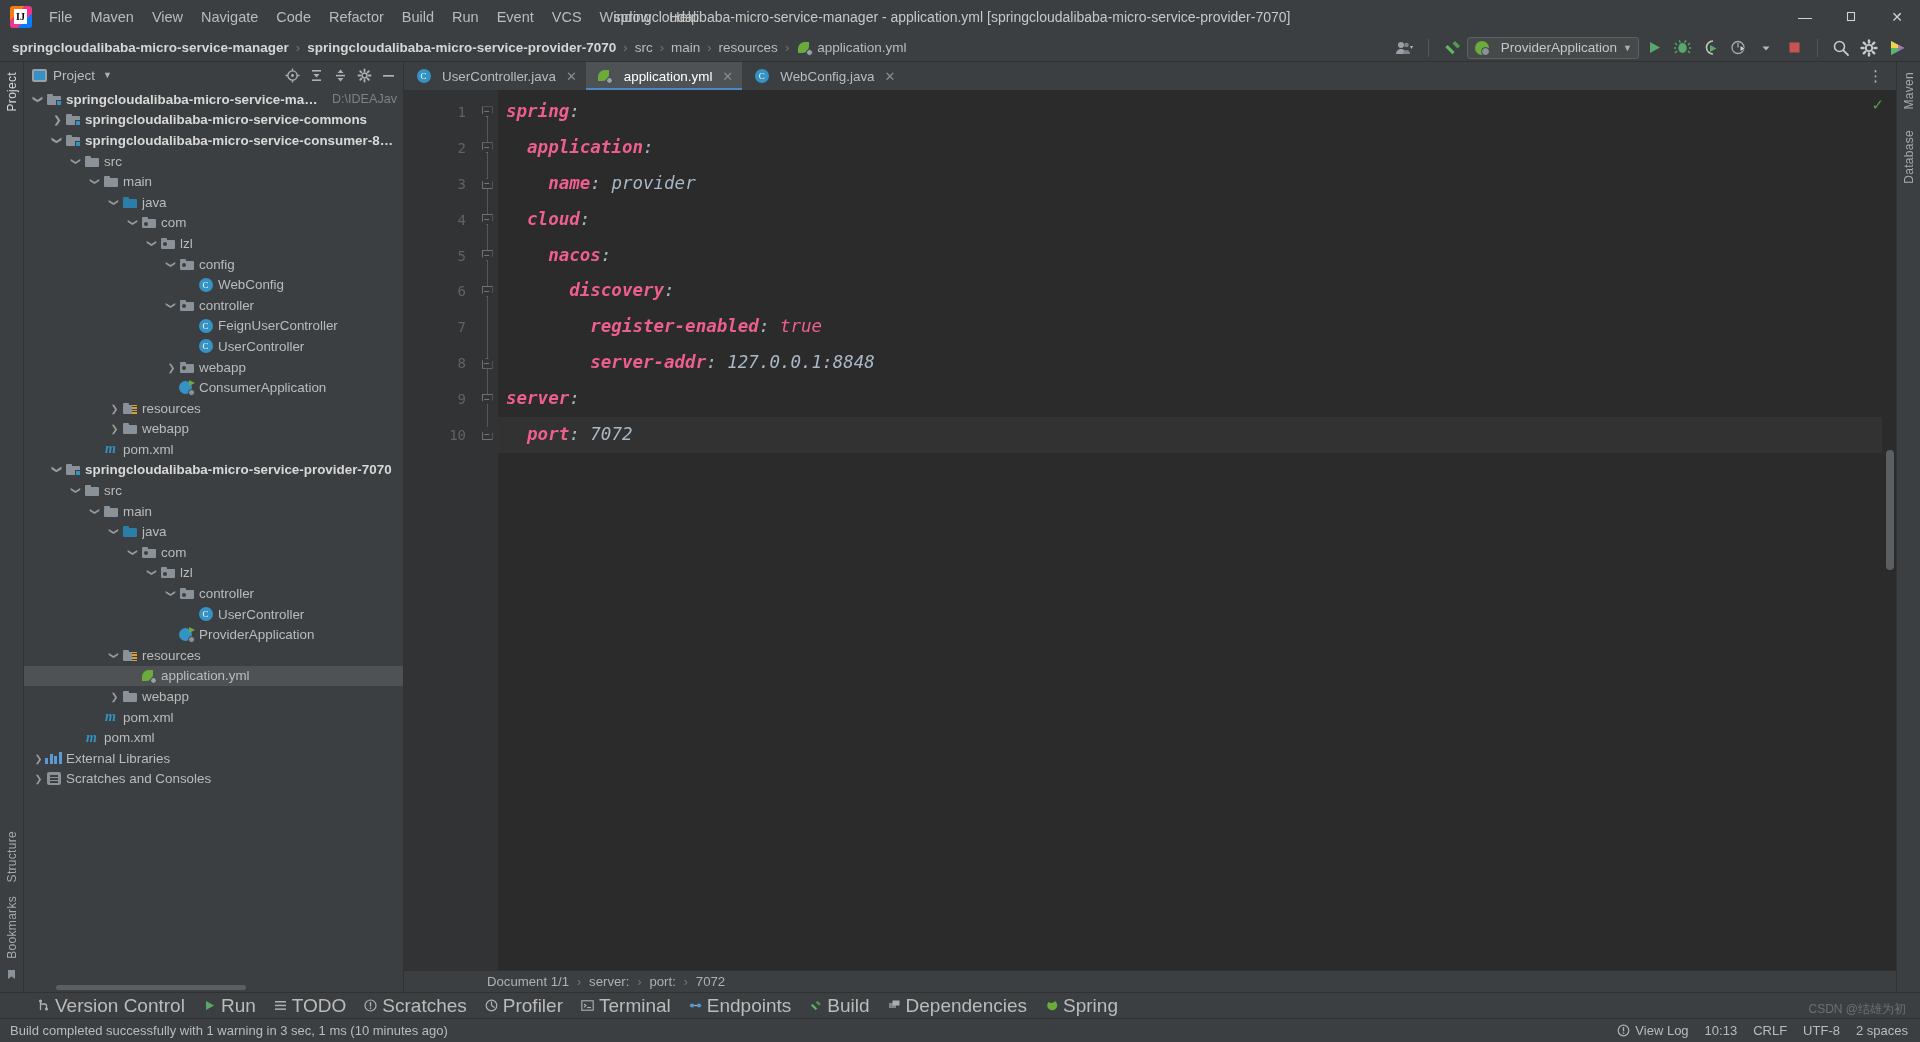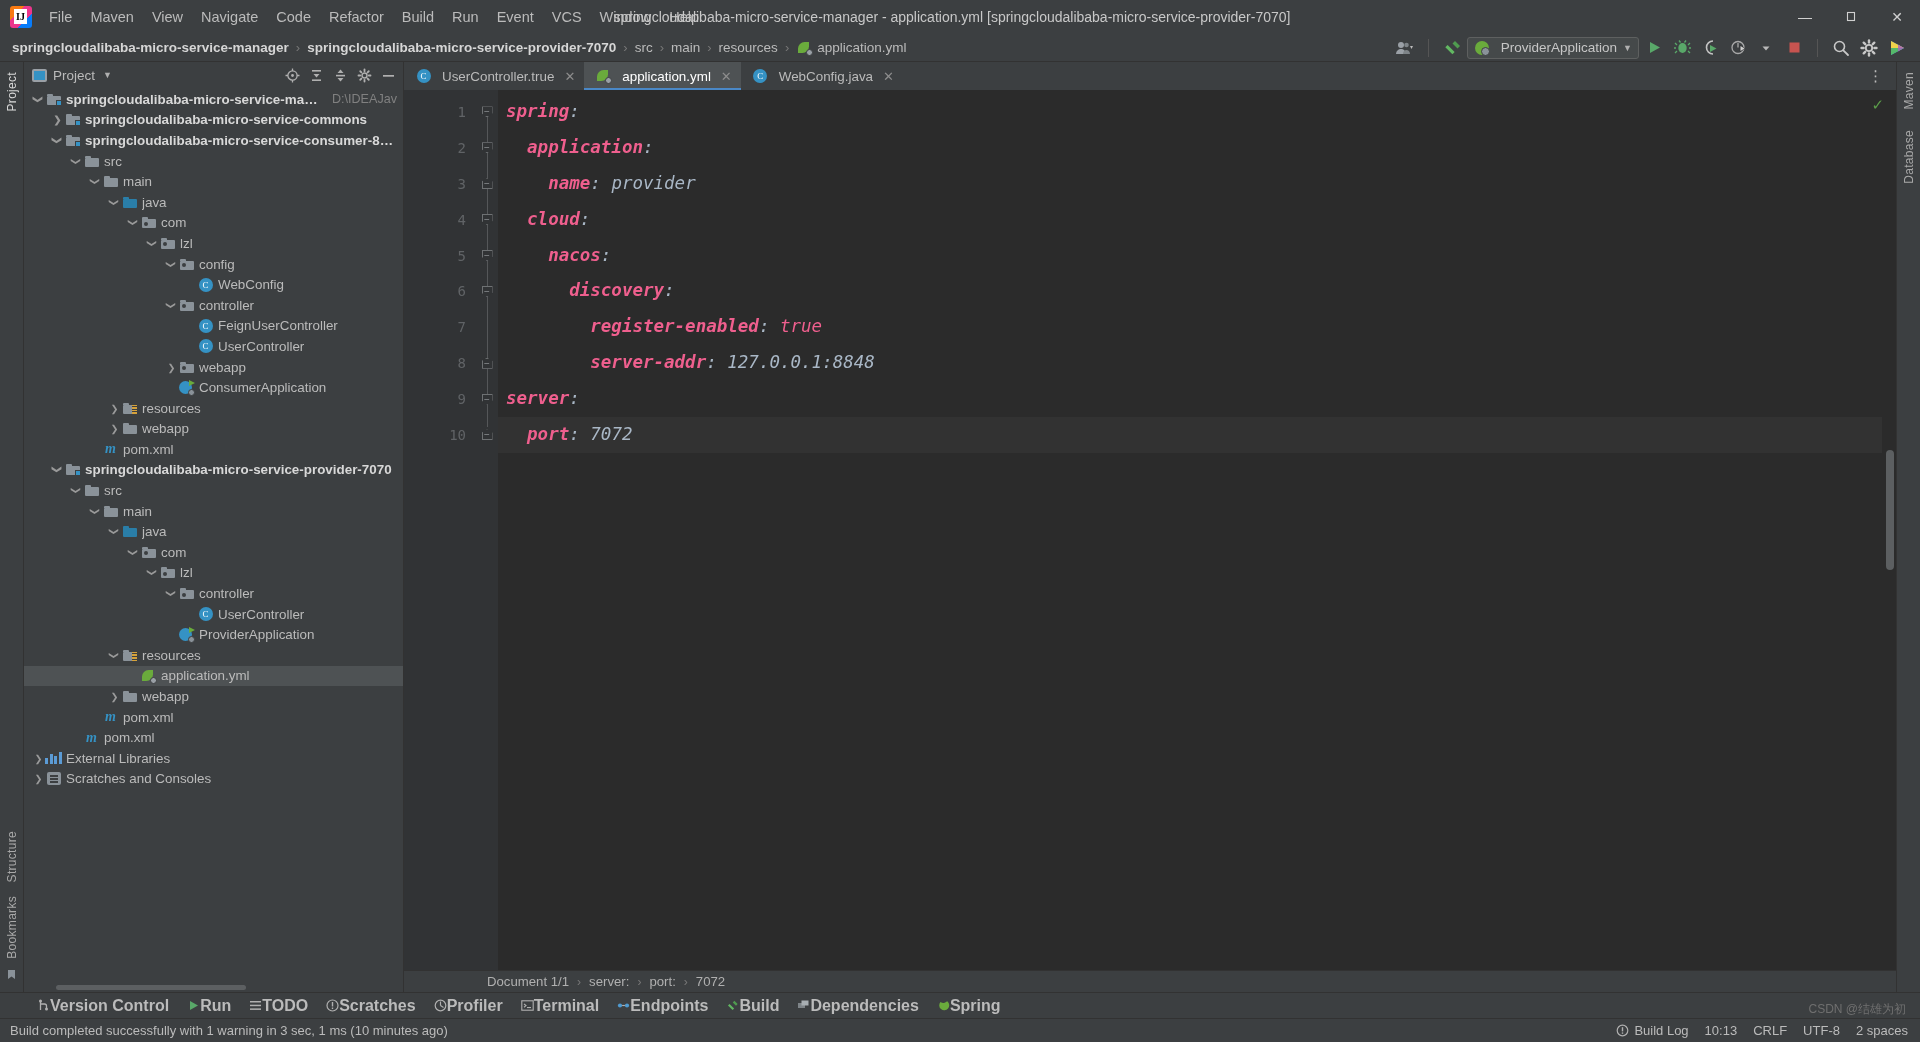--- a/index.html
+++ b/index.html
@@ -192,21 +192,21 @@
     font-size:13.2px; color:#b0b0b0; flex:0 0 22px; border-top:1px solid #323232;
   }
   .bc{ padding:0 3px; }
   .bc-sep{ color:#777; padding:0 5px; font-size:12px; }
 
   
   .toolbar-bottom{
     height:26px; background:#3c3f41; display:flex; align-items:center; gap:0;
     border-top:1px solid #323232; flex:0 0 26px; padding-left:28px;
   }
-  .twbtn{ display:flex; align-items:center; padding:3px 9px; font-size:16px; color:#bbbbbb;font-weight:bold; }
+  .twbtn{ display:flex; align-items:center; gap:5px; padding:3px 9px; font-size:19px; color:#bbbbbb; }
   .tw-right{ margin-left:auto; display:flex; align-items:center; padding-right:10px; gap:6px; }
 
   
   .statusbar{
     height:24px; background:#3c3f41; display:flex; align-items:center; font-size:13px;
     color:#bbbbbb; padding-left:10px; flex:0 0 24px; border-top:1px solid #323232; position:relative;
   }
   .status-right{ margin-left:auto; display:flex; align-items:center; gap:16px; padding-right:12px; }
   .watermark{ color:#6f6f6f; font-size:12px; }
 
@@ -774,21 +774,21 @@
         <div class="thumb"></div>
       </div>
     </div>
 
     <div class="editor">
       <div class="tabs">
         <div class="tab">
           <span class="ic">
               <span class="cls">C</span>
             </span>
-          <span>UserController.true</span>
+          <span>UserController.java</span>
           <span class="x">✕</span>
         </div>
         <div class="tab active">
           <span class="ic">
             <span class="ymlico">
                 <span class="lf"></span>
                 <span class="dt"></span>
               </span>
           </span>
           <span>application.yml</span>
@@ -975,21 +975,21 @@
     <span>Build completed successfully with 1 warning in 3 sec, 1 ms (10 minutes ago)</span>
     <div class="status-right">
       <span style="display:flex;align-items:center;gap:5px;">
         <span>
           <svg width="13" height="13" viewBox="0 0 13 13">
               <circle cx="6.5" cy="6.5" r="5.3" fill="none" stroke="#b0b0b0" stroke-width="1.2"></circle>
               <rect x="5.8" y="3.2" width="1.4" height="4.2" fill="#b0b0b0"></rect>
               <rect x="5.8" y="8.4" width="1.4" height="1.4" fill="#b0b0b0"></rect>
             </svg>
         </span>
-        <span>Build Log</span>
+        <span>View Log</span>
       </span>
       <span>10:13</span>
       <span>CRLF</span>
       <span>UTF-8</span>
       <span>2 spaces</span>
     </div>
     <span class="watermark" style="position:absolute; right:14px; top:-18px;">CSDN @结雄为初</span>
   </div>
 </div>
 

